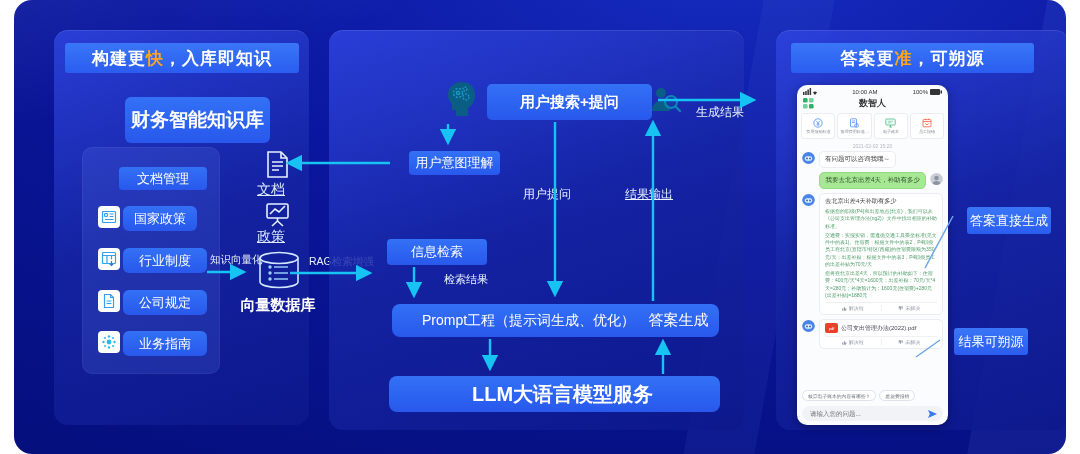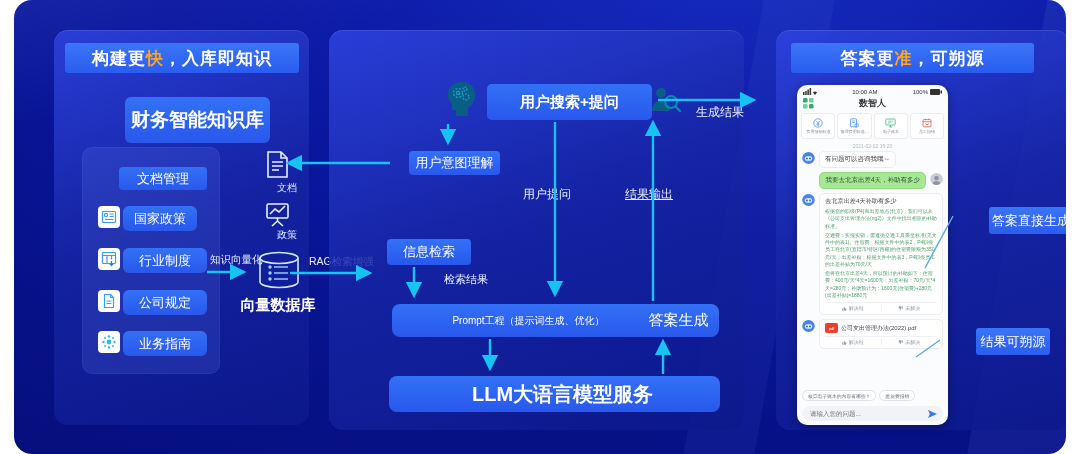--- a/index.html
+++ b/index.html
@@ -11,21 +11,21 @@
   .abs{position:absolute;}
   .panel{position:absolute;border-radius:14px;
     background:linear-gradient(160deg, rgba(46,68,224,.85) 0%, rgba(22,37,164,.85) 48%, rgba(13,24,140,.85) 100%);
     box-shadow:inset 0 1px 0 rgba(255,255,255,.10);}
   .hdr{position:absolute;background:linear-gradient(180deg,#3a76f7,#2a5df0);border-radius:3px;
     color:#fff;font-weight:bold;font-size:17px;display:flex;align-items:center;justify-content:center;letter-spacing:1px;}
   .hdr .acc{color:#ffa41c;}
   .btn{position:absolute;background:linear-gradient(180deg,#3371f6,#2858ec);border-radius:6px;color:#fff;
     display:flex;align-items:center;justify-content:center;font-size:13px;}
   .lbl{position:absolute;color:#e8f2ff;font-size:11px;white-space:nowrap;}
-  .icon-lab{position:absolute;color:#dcebff;font-size:10px;text-align:right;}
+  .icon-lab{position:absolute;color:#dcebff;font-size:14px;text-align:left;text-decoration:underline;}
   .innerpanel{position:absolute;border-radius:10px;background:rgba(110,140,255,.16);box-shadow:inset 0 0 0 1px rgba(255,255,255,.05);}
   .itemicon{position:absolute;width:22px;height:22px;background:#fff;border-radius:4px;display:flex;align-items:center;justify-content:center;}
   
   #phone{position:absolute;left:783px;top:85px;width:151px;height:340px;background:#fbfcfe;border-radius:10px;overflow:hidden;
     box-shadow:0 2px 10px rgba(0,0,0,.35);color:#333;}
   .ph-status{display:flex;align-items:center;justify-content:space-between;padding:3px 6px 0 6px;font-size:6px;color:#333;}
   .ph-head{display:flex;align-items:center;padding:2px 6px;height:15px;}
   .ph-title{flex:1;text-align:center;font-size:9px;font-weight:bold;color:#333;}
   .ph-actions{display:flex;gap:2px;padding:2px 4px;}
   .ph-card{flex:1;background:#fff;border:1px solid #ececf2;border-radius:3px;height:26px;display:flex;flex-direction:column;
@@ -42,21 +42,21 @@
   .fb div{flex:1;display:flex;align-items:center;justify-content:center;gap:2px;font-size:5px;color:#9aa0aa;}
   .fb div:first-child{border-right:1px solid #f0f0f4;}
   .pdfrow{display:flex;align-items:center;gap:3px;}
   .pdfchip{width:13px;height:10px;background:#e8402a;border-radius:2px;color:#fff;font-size:4px;display:flex;align-items:center;justify-content:center;}
   .chips{display:flex;gap:3px;padding:2px 5px;}
   .chip{border:1px solid #dfe2e8;background:#fff;border-radius:7px;font-size:4.8px;color:#6a7078;padding:1.5px 5px;white-space:nowrap;}
   .inputbar{position:absolute;left:5px;right:5px;bottom:4px;height:15px;background:#f1f3f7;border-radius:8px;
     display:flex;align-items:center;padding:0 6px;}
   .inputbar input{flex:1;border:none;background:transparent;font-size:6.5px;color:#555;outline:none;min-width:0;}
   .callout{position:absolute;background:linear-gradient(180deg,#3a76f7,#2a5df0);border-radius:3px;color:#fff;font-size:13px;
-    display:flex;align-items:center;justify-content:center;margin-left:22px;}
+    display:flex;align-items:center;justify-content:center;}
   svg.overlay{position:absolute;left:0;top:0;pointer-events:none;}
 </style>
 </head>
 <body>
 
 <div id="stage">
 <div id="canvas">
 
   <div class="band" style="left:-60px;top:-70px;width:430px;height:150px;transform:rotate(-17deg);background:linear-gradient(180deg,rgba(120,150,255,.14),rgba(120,150,255,0));"></div>
   <div class="band" style="left:706px;top:-60px;width:70px;height:620px;transform:rotate(10deg);background:rgba(130,160,255,.07);"></div>
@@ -211,28 +211,28 @@
   <div class="lbl" style="left:509px;top:186px;font-size:12px;">
     <span>用户提问</span>
   </div>
   <div class="lbl" style="left:611px;top:186px;font-size:12px;text-decoration:underline;">
     <span>结果输出</span>
   </div>
   <div class="lbl" style="left:682px;top:104px;font-size:12px;">
     <span>生成结果</span>
   </div>
 
-  <div class="btn" style="left:373px;top:239px;width:84px;height:26px;border-radius:4px;">
+  <div class="btn" style="left:373px;top:239px;width:100px;height:26px;border-radius:4px;">
     <span>信息检索</span>
   </div>
   <div class="lbl" style="left:430px;top:272px;font-size:11px;">
     <span>检索结果</span>
   </div>
 
-  <div class="btn" style="left:378px;top:304px;width:273px;height:33px;border-radius:8px;font-size:10px;">
+  <div class="btn" style="left:378px;top:304px;width:273px;height:33px;border-radius:8px;font-size:14px;">
     <span>Prompt工程（提示词生成、优化）</span>
   </div>
   <div class="btn" style="left:624px;top:304px;width:81px;height:33px;border-radius:8px;font-size:15px;">
     <span>答案生成</span>
   </div>
 
   <div class="btn" style="left:375px;top:376px;width:331px;height:36px;border-radius:8px;font-size:20px;font-weight:bold;padding-left:16px;">
     <span>LLM大语言模型服务</span>
   </div>
 

